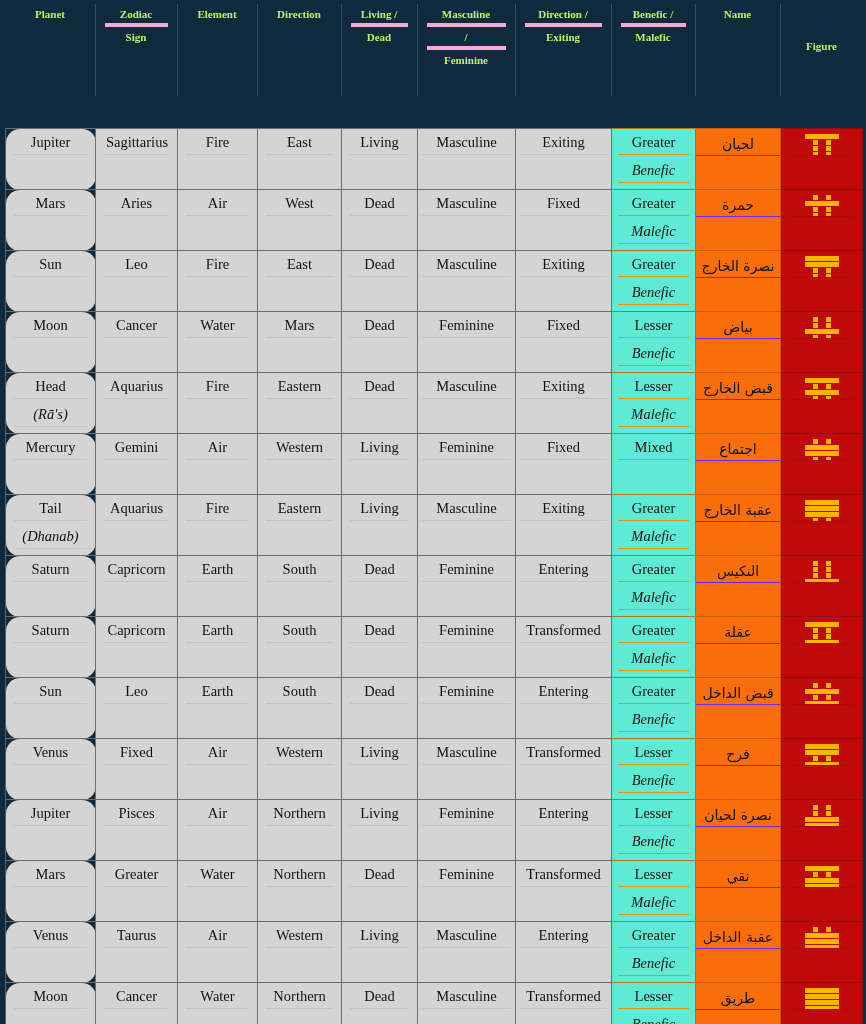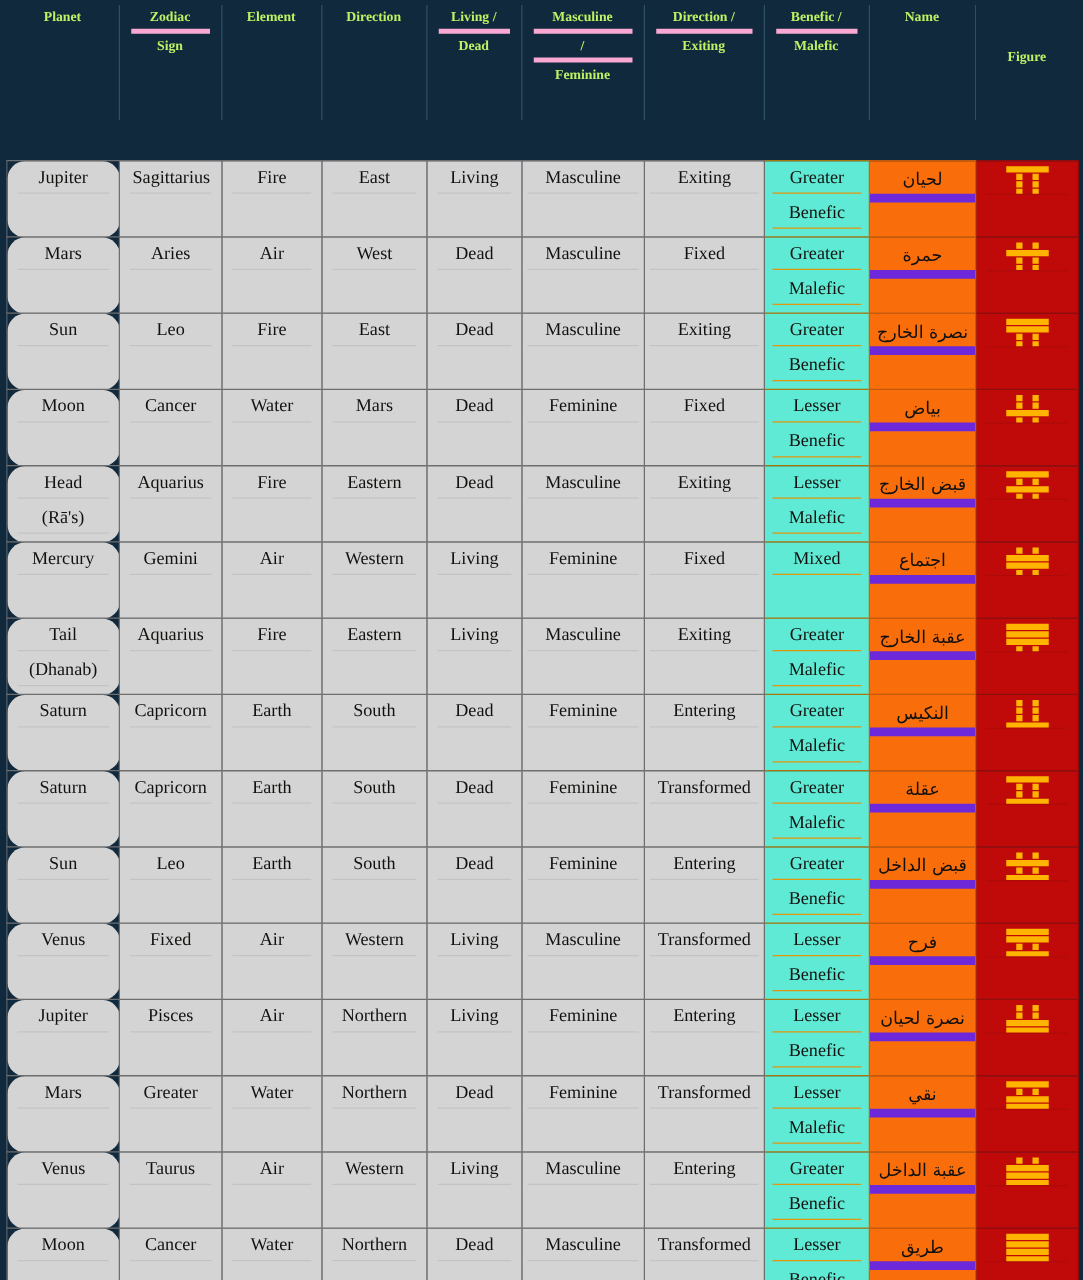--- a/index.html
+++ b/index.html
@@ -76,42 +76,42 @@
 
   .cellline {
     display: block;
     box-sizing: border-box;
     margin: 0 8px;
     padding: 5px 2px 3px 2px;
     border-bottom: 1px solid #c3c3c3;
     white-space: nowrap;
     overflow: hidden;
   }
-  .cellline.second { padding-top: 7px; }
+  .cellline.second { padding-top: 7px; font-style: italic; }
   td.narrowpad .cellline { margin: 0 4px; }
 
   
   td.bm {
     background: #5eead4;
     border: 1px solid #a9770c;
     color: #141210;
   }
   td.bm .cellline { border-bottom: 1px solid #e2960c; margin: 0 6px; }
 
   
   td.name {
     background: #f96e0b;
     border: 1px solid #c25a0a;
     color: #101010;
     font-family: "DejaVu Sans", sans-serif;
     font-size: 14px;
     direction: rtl;
   }
   td.name .cellline {
-    border-bottom: 7px solid #6d28d9;
+    border-bottom: 1px solid #6d28d9;
     margin: 0 0;
     padding: 7px 2px 3px 2px;
     text-align: center;
   }
 
   
   td.fig {
     background: #c00a0a;
     border: 1px solid #8e0d0d;
     border-right: 1px solid #8e0d0d;

